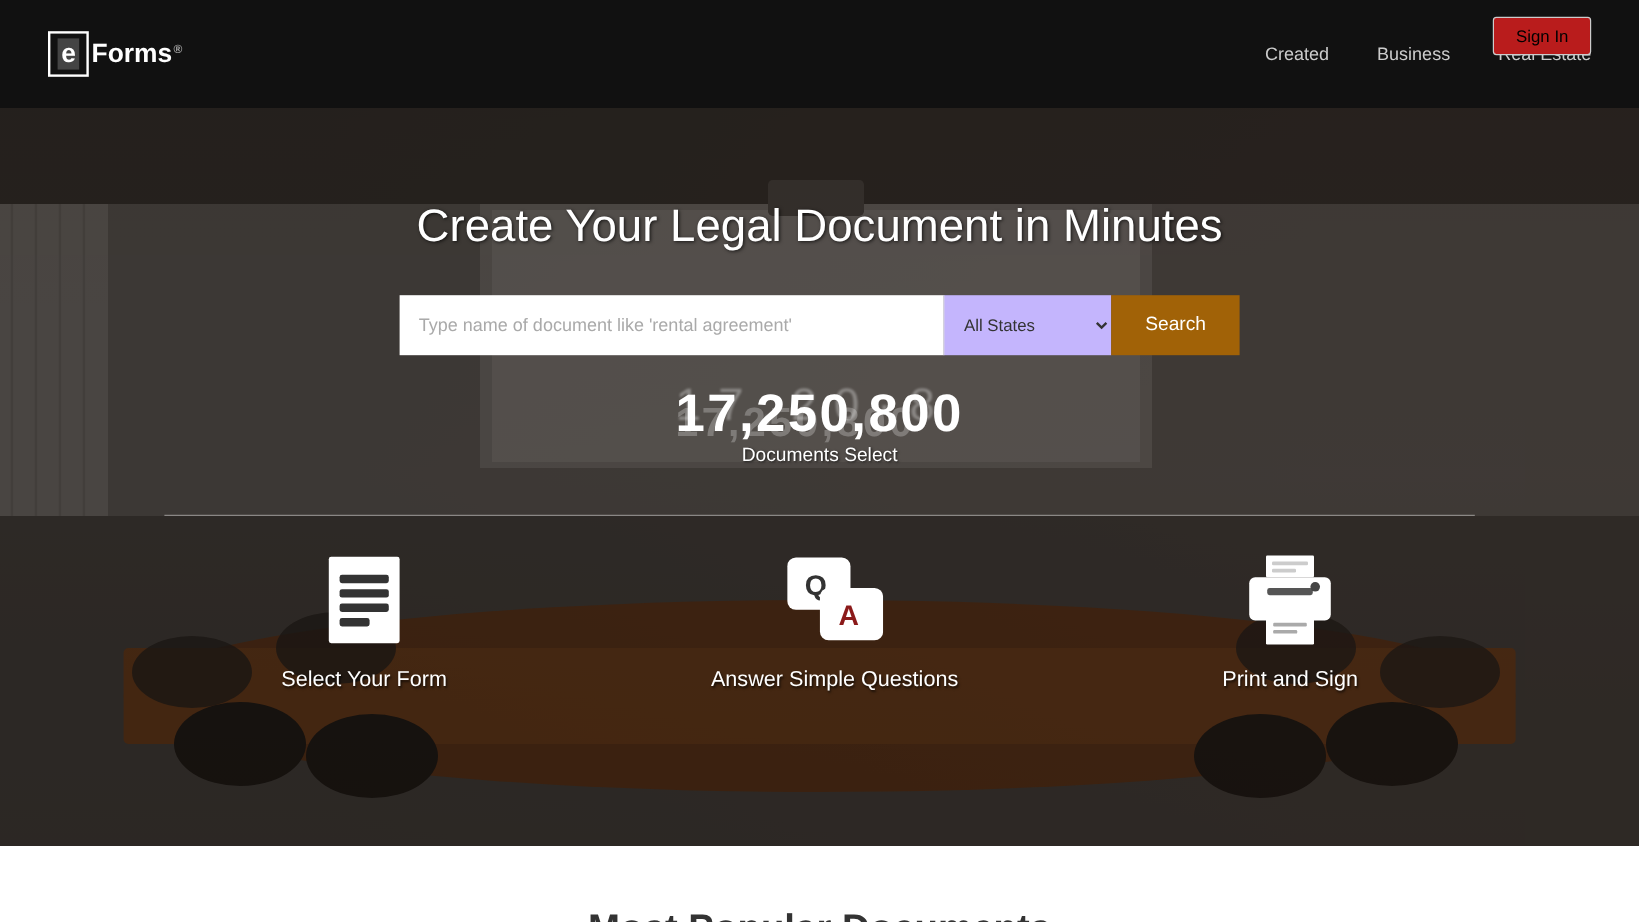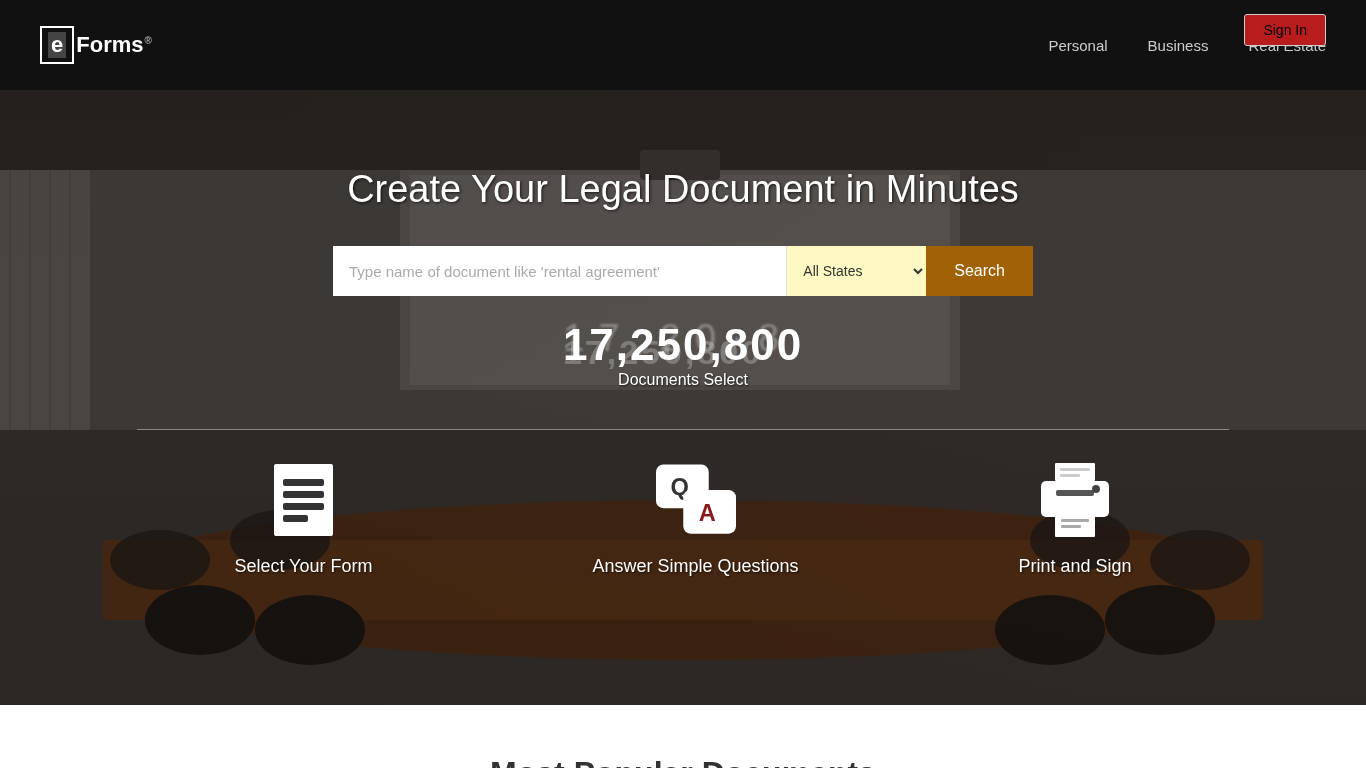--- a/index.html
+++ b/index.html
@@ -108,21 +108,21 @@
       color: #555;
       outline: none;
     }
     .search-input::placeholder { color: #aaa; }
     .state-select {
       border: none;
       border-left: 1px solid #ddd;
       padding: 0 12px;
       font-size: 14px;
       color: #333;
-      background: #fef9c3;
+      background: #c4b5fd;
       cursor: pointer;
       min-width: 140px;
       outline: none;
       appearance: auto;
     }
     .search-btn {
       background: #a16207;
       color: #fff;
       border: none;
       padding: 0 28px;
@@ -233,21 +233,21 @@
   <div class="logo-wrap">
     <div class="logo-box">
       <span class="logo-e">e</span>
     </div>
     <span class="logo-forms">
       <span>Forms</span><span class="logo-reg">®</span>
     </span>
   </div>
 
   <nav class="header-nav">
-    <a href="#">Personal</a>
+    <a href="#">Created</a>
     <a href="#">Business</a>
     <a href="#">Real Estate</a>
   </nav>
 
   <button class="sign-in-btn">Sign In</button>
 </header>
 
 <section class="hero">
 
   <div class="hero-bg-sim"></div>

